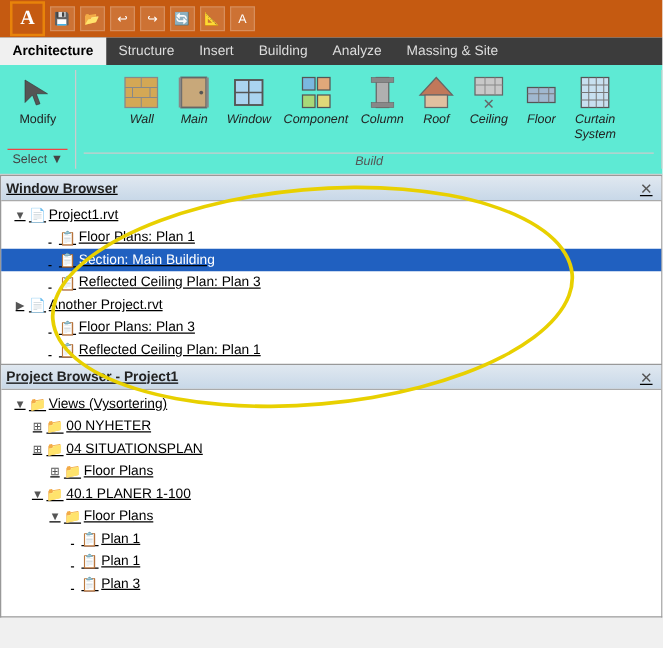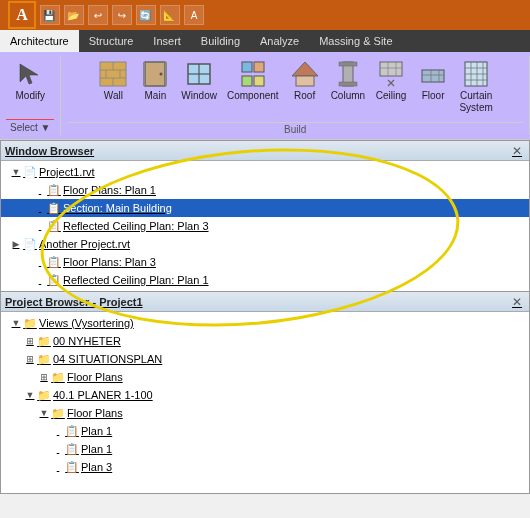--- a/index.html
+++ b/index.html
@@ -43,26 +43,26 @@
       padding: 3px 10px;
       font-size: 11px;
       color: #ddd;
       cursor: pointer;
       height: 22px;
       display: flex; align-items: center;
     }
     .ribbon-tab.active {
       background: #f0f0f0;
       color: #000;
-      font-weight: normal;
+      font-weight: bold;
     }
 
     
     .ribbon {
-      background: #c4b5fd;
+      background: #5eead4;
       border-bottom: 1px solid #ccc;
       height: 88px;
       display: flex;
       align-items: stretch;
       padding: 4px 0;
     }
     .ribbon-group {
       display: flex;
       flex-direction: column;
       align-items: center;
@@ -229,21 +229,21 @@
               <polygon points="4,4 4,22 10,16 13,24 16,23 13,15 22,15" fill="#555" stroke="#333" stroke-width="0.5"></polygon>
             </svg>
           </div>
           <div class="btn-label">Modify</div>
         </div>
       </div>
       <div class="ribbon-group-label"></div>
       <div style="margin-top: auto; font-size:10px; color:#444; padding: 2px 4px; cursor:pointer; border-top:1px solid #ef4444; width:100%;">Select ▼</div>
     </div>
 
-    <div class="ribbon-group" style="flex: 1;">
+    <div class="ribbon-group" style="flex: 1; font-style: italic;">
       <div class="ribbon-group-items" style="flex-wrap: nowrap; overflow: hidden;">
 
         <div class="ribbon-btn">
           <div class="icon-box">
             <svg width="30" height="32" viewBox="0 0 30 32">
               <rect x="2" y="4" width="26" height="24" fill="#d4a855" stroke="#888" stroke-width="1"></rect>
               <line x1="2" y1="12" x2="28" y2="12" stroke="#888" stroke-width="0.8"></line>
               <line x1="2" y1="20" x2="28" y2="20" stroke="#888" stroke-width="0.8"></line>
               <line x1="15" y1="4" x2="15" y2="12" stroke="#888" stroke-width="0.8"></line>
               <line x1="8" y1="12" x2="8" y2="20" stroke="#888" stroke-width="0.8"></line>
@@ -285,36 +285,36 @@
               <rect x="4" y="18" width="10" height="10" fill="#a8d878" stroke="#555" stroke-width="1"></rect>
               <rect x="16" y="18" width="10" height="10" fill="#e0d878" stroke="#555" stroke-width="1"></rect>
             </svg>
           </div>
           <div class="btn-label">Component</div>
         </div>
 
         <div class="ribbon-btn">
           <div class="icon-box">
             <svg width="30" height="32" viewBox="0 0 30 32">
-              <polygon points="15,4 28,18 2,18" fill="#c0785a" stroke="#666" stroke-width="1"></polygon>
-              <rect x="6" y="18" width="18" height="10" fill="#e0c0a0" stroke="#666" stroke-width="1"></rect>
-            </svg>
-          </div>
-          <div class="btn-label">Roof</div>
-        </div>
-
-        <div class="ribbon-btn">
-          <div class="icon-box">
-            <svg width="30" height="32" viewBox="0 0 30 32">
               <rect x="10" y="4" width="10" height="24" fill="#b0b0b0" stroke="#666" stroke-width="1"></rect>
               <rect x="6" y="4" width="18" height="4" fill="#888" stroke="#666" stroke-width="0.5"></rect>
               <rect x="6" y="24" width="18" height="4" fill="#888" stroke="#666" stroke-width="0.5"></rect>
             </svg>
           </div>
           <div class="btn-label">Column</div>
+        </div>
+
+        <div class="ribbon-btn">
+          <div class="icon-box">
+            <svg width="30" height="32" viewBox="0 0 30 32">
+              <polygon points="15,4 28,18 2,18" fill="#c0785a" stroke="#666" stroke-width="1"></polygon>
+              <rect x="6" y="18" width="18" height="10" fill="#e0c0a0" stroke="#666" stroke-width="1"></rect>
+            </svg>
+          </div>
+          <div class="btn-label">Roof</div>
         </div>
 
         <div class="ribbon-btn">
           <div class="icon-box">
             <svg width="30" height="32" viewBox="0 0 30 32">
               <rect x="4" y="4" width="22" height="14" fill="#c8c8c8" stroke="#666" stroke-width="1"></rect>
               <line x1="4" y1="10" x2="26" y2="10" stroke="#888" stroke-width="0.8"></line>
               <line x1="12" y1="4" x2="12" y2="18" stroke="#888" stroke-width="0.8"></line>
               <line x1="20" y1="4" x2="20" y2="18" stroke="#888" stroke-width="0.8"></line>
               <line x1="12" y1="22" x2="18" y2="28" stroke="#666" stroke-width="1.2"></line>

